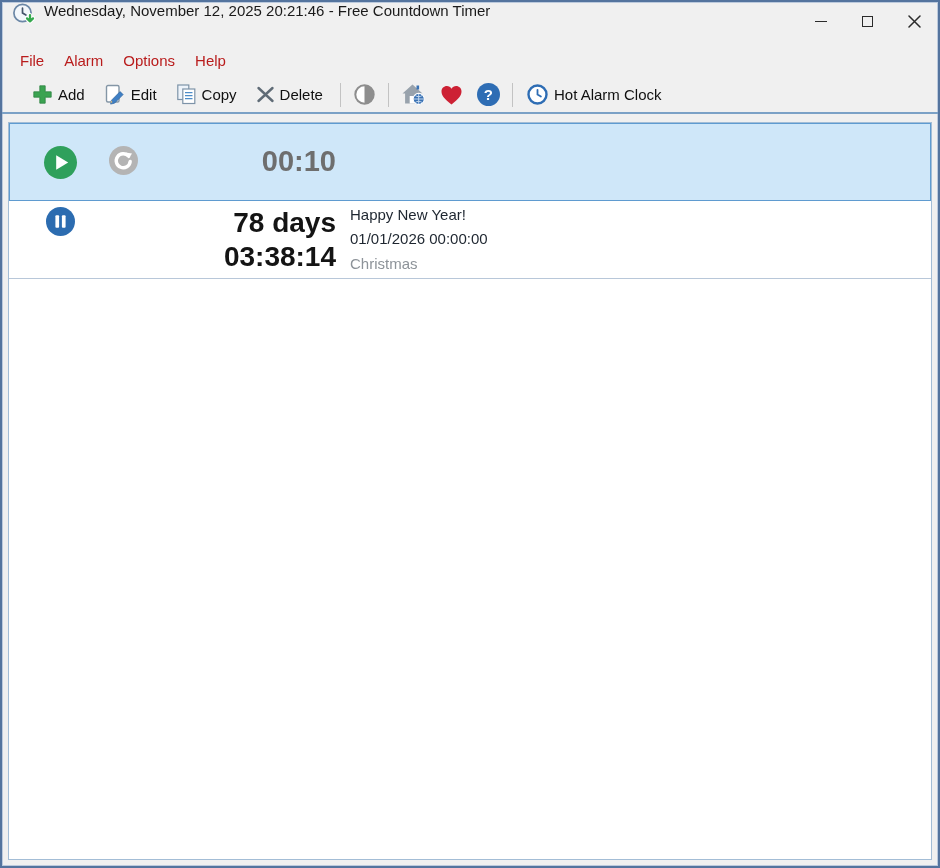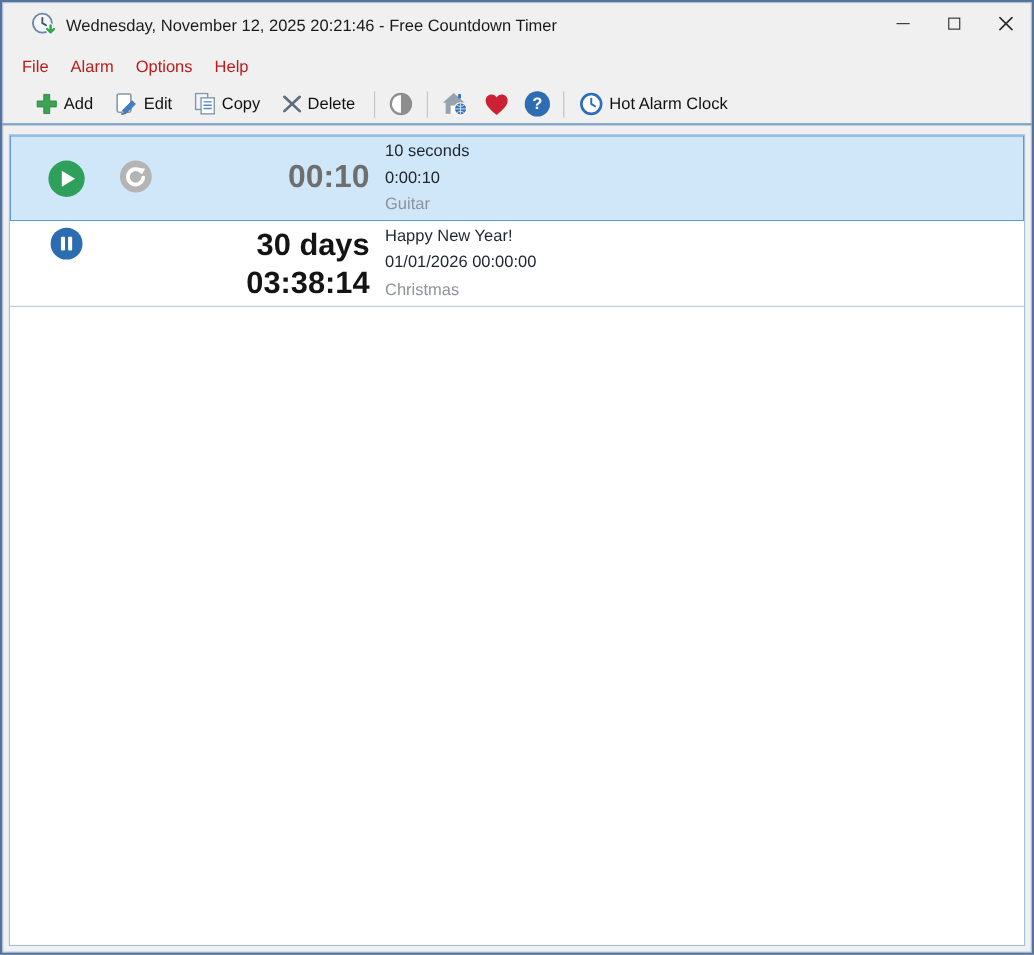--- a/index.html
+++ b/index.html
@@ -7,21 +7,21 @@
   body { font-family:"Liberation Sans","DejaVu Sans",sans-serif; }
 
   .window {
     position:absolute; inset:0;
     background:#f0f0f0;
     border:2px solid #54749e;
     box-shadow: inset 0 0 0 1px #bccadd;
   }
 
   
-  .titlebar { height:42px; display:flex; align-items:center; padding-left:25px; }
+  .titlebar { height:42px; display:flex; align-items:flex-start; padding-left:9px; }
   .app-icon { width:26px; height:26px; display:flex; margin-right:7px; flex:none; }
   .title-text { font-size:15px; color:#1a1a1a; white-space:nowrap; }
   .win-controls { margin-left:auto; display:flex; height:100%; align-self:flex-start; }
   .wc { width:47px; height:38px; display:flex; align-items:center; justify-content:center; cursor:default; }
   .glyph-min { width:12px; height:0; border-top:1.6px solid #2b2b2b; display:block; }
   .glyph-max { width:11px; height:11px; border:1.6px solid #2b2b2b; display:block; }
 
   
   .menubar { height:33px; display:flex; align-items:center; padding-left:8px; }
   .menu-item { font-size:15px; color:#b91c1c; padding:5px 10px; cursor:default; }
@@ -202,37 +202,32 @@
         </button>
         <button class="cbtn btn-repeat">
           <svg width="31" height="31" viewBox="0 0 31 31">
             <circle cx="15.5" cy="15.5" r="14.5" fill="#b4b4b4"></circle>
             <path d="M20.6 11.2a7 7 0 1 0 1.6 5.3" fill="none" stroke="#ffffff" stroke-width="3.4" stroke-linecap="round"></path>
             <path d="M17.6 7.6l6.4.9-3.2 5z" fill="#ffffff"></path>
           </svg>
         </button>
         <div class="time time-gray">00:10</div>
       </div>
-      <div class="desc">
-        <div class="d-dark">10 seconds</div>
-        <div class="d-dark">0:00:10</div>
-        <div class="d-gray">Guitar</div>
-      </div>
     </div>
 
     <div class="row plain">
       <div class="row-left">
         <button class="cbtn btn-pause">
           <svg width="31" height="31" viewBox="0 0 31 31">
             <circle cx="15.5" cy="15.5" r="14.5" fill="#2c6cb0"></circle>
             <rect x="10.4" y="9.2" width="3.7" height="12.6" rx="1" fill="#ffffff"></rect>
             <rect x="16.9" y="9.2" width="3.7" height="12.6" rx="1" fill="#ffffff"></rect>
           </svg>
         </button>
-        <div class="time time-black"><span>30 days</span><br><span>03:38:14</span></div>
+        <div class="time time-black"><span>78 days</span><br><span>03:38:14</span></div>
       </div>
       <div class="desc">
         <div class="d-dark">Happy New Year!</div>
         <div class="d-dark">01/01/2026 00:00:00</div>
         <div class="d-gray">Christmas</div>
       </div>
     </div>
 
   </div>
 </div>

